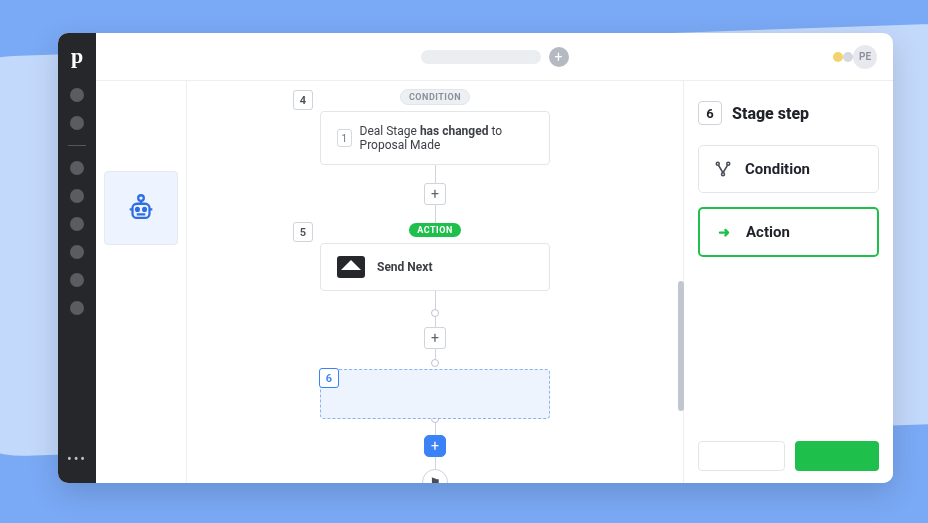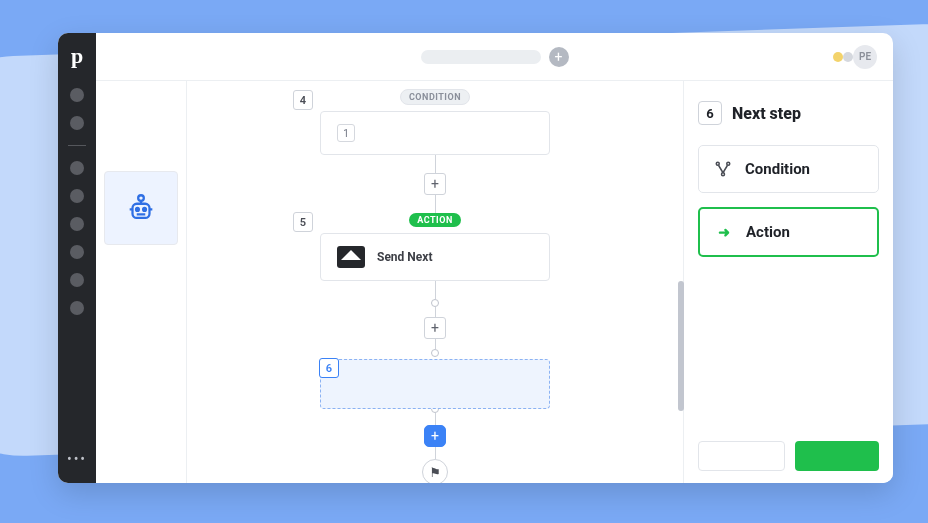--- a/index.html
+++ b/index.html
@@ -297,20 +297,23 @@
       </div>
 
       <div class="canvas">
         <div class="flow">
 
           <span class="tag grey">CONDITION</span>
           <div style="height:6px"></div>
           <div class="card">
             <span class="step-chip" style="left:-28px; top:-22px;">4</span>
             <span class="mini-badge">1</span>
+            <span>
+              <span>Deal Stage</span><span class="bold"> has changed </span><span>to Proposal Made</span>
+            </span>
           </div>
 
           <div class="connector"></div>
           <div class="add-btn">
               <span>+</span>
             </div>
           <div class="connector"></div>
 
           <span class="tag green">ACTION</span>
           <div style="height:6px"></div>
@@ -345,21 +348,21 @@
             </div>
 
         </div>
       </div>
 
       <div class="panel">
         <div class="panel-scrollbar"></div>
 
         <div class="panel-head">
           <span class="num">6</span>
-          <span>Next step</span>
+          <span>Stage step</span>
         </div>
 
         <div class="option">
           <span class="ico">
             <svg width="18" height="18" viewBox="0 0 24 24" fill="none" stroke="#4a4d55" stroke-width="2">
               <circle cx="5" cy="5" r="2"></circle>
                 <circle cx="19" cy="5" r="2"></circle>
                 <circle cx="12" cy="19" r="2"></circle>
               <path d="M6 7 L12 17 M18 7 L12 17"></path>
             </svg>

